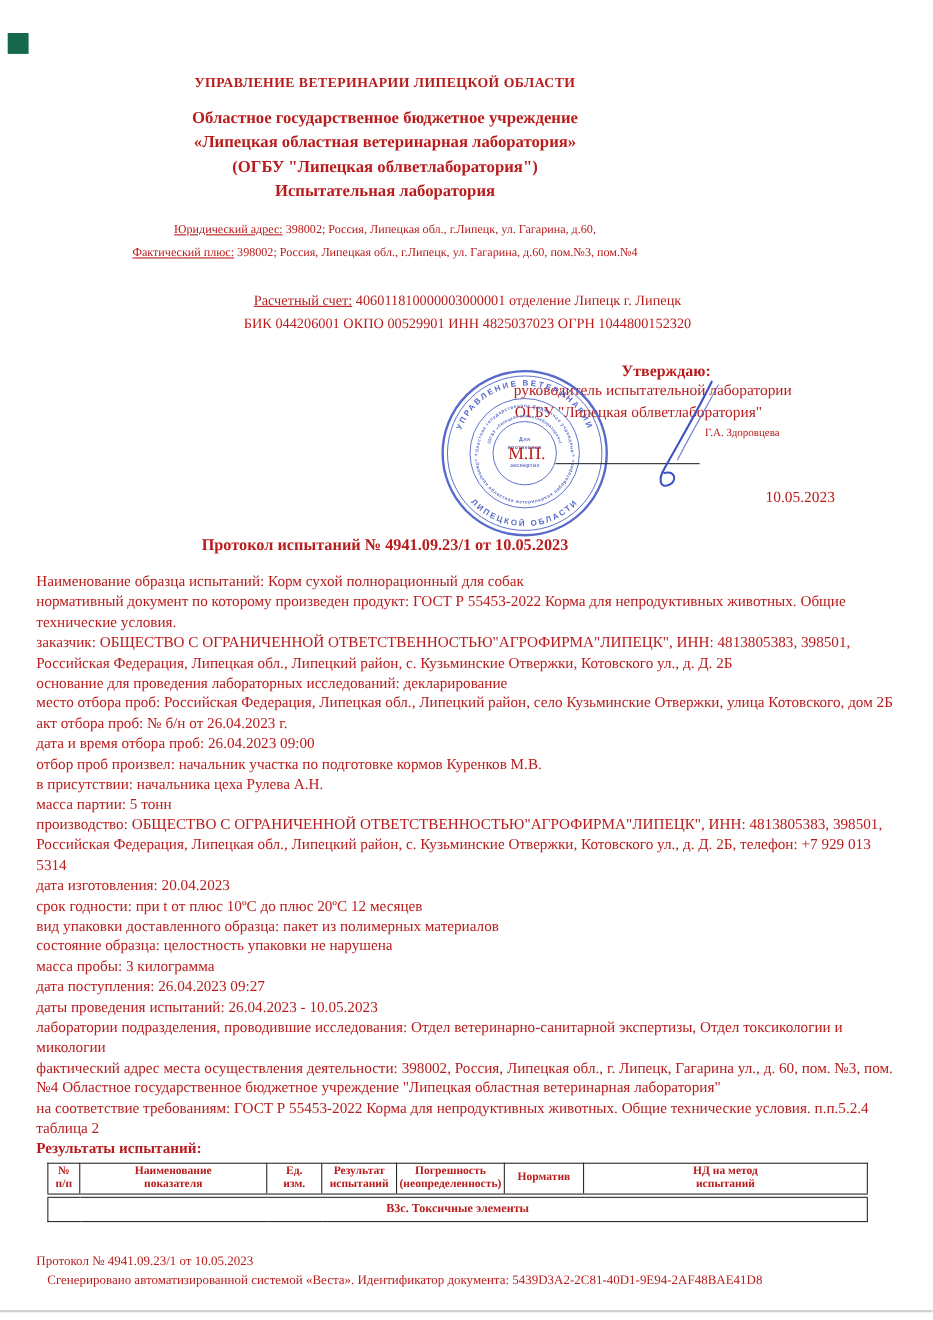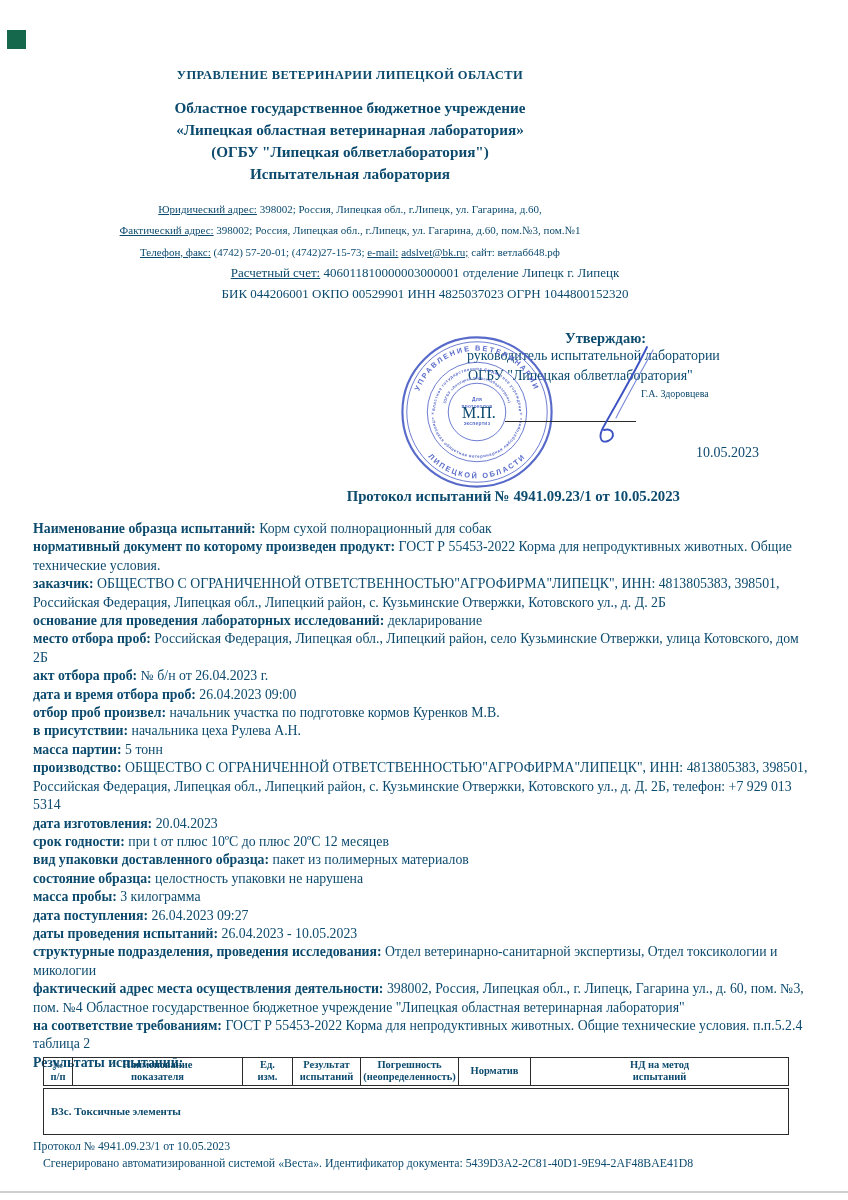--- a/index.html
+++ b/index.html
@@ -1,18 +1,18 @@
 <!DOCTYPE html>
 <html style="--marker-green: #15684b; --stamp-blue: #4a5ec5; --sig-blue: #3d53c4;"><head>
 <meta charset="utf-8">
 <style>
   html,body{margin:0;padding:0;background:#ffffff;}
   .page{
     position:relative; width:848px; height:1200px; background:#fff; overflow:hidden;
-    font-family:"Liberation Serif","DejaVu Serif",serif; color:#0c4a6e;
+    font-family:"Liberation Serif","DejaVu Serif",serif; color:#b91c1c;
   }
   .corner-square{position:absolute; left:7px; top:30px; width:19px; height:19px; background:var(--marker-green,#15684b);}
   
   .head-col{position:absolute; left:20px; width:660px; text-align:center;}
   .dept{top:68px; font-weight:bold; font-size:12.5px; letter-spacing:.4px;}
   .orgblock{top:97px; font-weight:bold; font-size:15.2px; line-height:22px;}
   .contacts{top:199px; font-size:11px; line-height:21.3px;}
   .contacts2{position:absolute; left:20px; width:810px; text-align:center; top:262px; font-size:13px; line-height:21.3px;}
   .u{text-decoration:underline;}
   
@@ -27,36 +27,36 @@
   .stamp{position:absolute; left:399px; top:334px; width:156px; height:156px; z-index:1; opacity:.92;}
   .stamp circle{fill:none; stroke:var(--stamp-blue,#4a5ec5);}
   .stamp text{fill:var(--stamp-blue,#4a5ec5); font-family:"Liberation Sans","DejaVu Sans",sans-serif; font-weight:bold;}
   .st-outer{font-size:7.5px; letter-spacing:2px;}
   .st-mid{font-size:4.3px; letter-spacing:.6px;}
   .st-in{font-size:3.9px; letter-spacing:.3px;}
   .st-c{font-size:5px; text-anchor:middle; letter-spacing:.3px;}
   .sig{position:absolute; left:563px; top:340px; z-index:5;}
   .sig path{fill:none; stroke:var(--sig-blue,#3d53c4); stroke-linecap:round;}
   
-  .ptitle{top:488px; font-weight:bold; font-size:14.8px;text-align:right;}
+  .ptitle{top:488px; font-weight:bold; font-size:14.8px;}
   
   .fields{position:absolute; left:33px; top:520px; width:782px; font-size:13.8px; line-height:18.4px;}
-  .field-line b{font-weight:bold;}
+  .field-line b{font-weight:normal;}
   .results-label{font-weight:bold;}
   
   .rtable{position:absolute; left:43px; top:1057px; width:745px; border-collapse:collapse; table-layout:fixed;
     font-family:"Liberation Serif","DejaVu Serif",serif;}
   .rtable col:nth-child(1){width:29px;} .rtable col:nth-child(2){width:170px;}
   .rtable col:nth-child(3){width:50px;} .rtable col:nth-child(4){width:68px;}
   .rtable col:nth-child(5){width:98px;} .rtable col:nth-child(6){width:72px;}
   .rtable col:nth-child(7){width:258px;}
   .rtable th,.rtable td{border:1.2px solid #2b2b2b; padding:1px 2px;}
   .rtable th{font-size:10.5px; font-weight:bold; line-height:1.18; text-align:center; white-space:pre-line; vertical-align:middle;}
   .rtable thead th{border-bottom:4px double #2b2b2b;}
-  .rtable td.section{font-size:11px; font-weight:bold; text-align:left; padding:16px 7px; height:13px;}
+  .rtable td.section{font-size:11px; font-weight:bold; text-align:center; padding:4px 7px; height:13px;}
   
   .foot1{left:33px; top:1139px; font-size:11.8px;}
   .foot2{left:43px; top:1156px; font-size:11.8px;}
   .bottom-edge{position:absolute; left:0; top:1191px; width:848px; height:2px; background:#cfcfcd;}
 </style>
 </head>
 <body>
 
 <div class="page">
 
@@ -66,22 +66,21 @@
 
   <div class="head-col abs orgblock" style="white-space:normal">
     <div>Областное государственное бюджетное учреждение</div>
     <div>«Липецкая областная ветеринарная лаборатория»</div>
     <div>(ОГБУ "Липецкая облветлаборатория")</div>
     <div>Испытательная лаборатория</div>
   </div>
 
   <div class="head-col abs contacts" style="white-space:normal">
     <div><span class="u">Юридический адрес:</span><span> 398002; Россия, Липецкая обл., г.Липецк, ул. Гагарина, д.60,</span></div>
-    <div><span class="u">Фактический адрес:</span><span> 398002; Россия, Липецкая обл., г.Липецк, ул. Гагарина, д.60, пом.№3, пом.№1</span></div>
-    <div><span class="u">Телефон, факс:</span><span> (4742) 57-20-01; (4742)27-15-73;  </span><span class="u">e-mail:</span><span> </span><span class="u">adslvet@bk.ru;</span><span> сайт: ветлаб648.рф</span></div>
+    <div><span class="u">Фактический плюс:</span><span> 398002; Россия, Липецкая обл., г.Липецк, ул. Гагарина, д.60, пом.№3, пом.№4</span></div>
   </div>
 
   <div class="contacts2">
     <div><span class="u">Расчетный счет:</span><span> 406011810000003000001 отделение Липецк г. Липецк</span></div>
     <div>БИК 044206001 ОКПО 00529901 ИНН 4825037023 ОГРН 1044800152320</div>
   </div>
 
   <svg class="stamp" viewBox="-80 -80 160 160">
     <defs>
       <path id="arcOT" d="M -63 0 A 63 63 0 1 1 63 0"></path>
@@ -132,21 +131,21 @@
       <div class="field-line"><b>в присутствии:</b><span> начальника цеха Рулева А.Н.</span></div>
       <div class="field-line"><b>масса партии:</b><span> 5 тонн</span></div>
       <div class="field-line"><b>производство:</b><span> ОБЩЕСТВО С ОГРАНИЧЕННОЙ ОТВЕТСТВЕННОСТЬЮ"АГРОФИРМА"ЛИПЕЦК", ИНН: 4813805383, 398501, Российская Федерация, Липецкая обл., Липецкий район, с. Кузьминские Отвержки, Котовского ул., д. Д. 2Б, телефон: +7 929 013 5314</span></div>
       <div class="field-line"><b>дата изготовления:</b><span> 20.04.2023</span></div>
       <div class="field-line"><b>срок годности:</b><span> при t от плюс 10ºС до плюс 20ºС 12 месяцев</span></div>
       <div class="field-line"><b>вид упаковки доставленного образца:</b><span> пакет из полимерных материалов</span></div>
       <div class="field-line"><b>состояние образца:</b><span> целостность упаковки не нарушена</span></div>
       <div class="field-line"><b>масса пробы:</b><span> 3 килограмма</span></div>
       <div class="field-line"><b>дата поступления:</b><span> 26.04.2023 09:27</span></div>
       <div class="field-line"><b>даты проведения испытаний:</b><span> 26.04.2023 - 10.05.2023</span></div>
-      <div class="field-line"><b>структурные подразделения, проведения исследования:</b><span> Отдел ветеринарно-санитарной экспертизы, Отдел токсикологии и микологии</span></div>
+      <div class="field-line"><b>лаборатории подразделения, проводившие исследования:</b><span> Отдел ветеринарно-санитарной экспертизы, Отдел токсикологии и микологии</span></div>
       <div class="field-line"><b>фактический адрес места осуществления деятельности:</b><span> 398002, Россия, Липецкая обл., г. Липецк, Гагарина ул., д. 60, пом. №3, пом. №4 Областное государственное бюджетное учреждение "Липецкая областная ветеринарная лаборатория"</span></div>
       <div class="field-line"><b>на соответствие требованиям:</b><span> ГОСТ Р 55453-2022 Корма для непродуктивных животных. Общие технические условия. п.п.5.2.4 таблица 2</span></div>
       <div class="field-line results-label">Результаты испытаний:</div>
     </div>
 
   <table class="rtable">
     <colgroup>
         <col>
         <col>
         <col>

